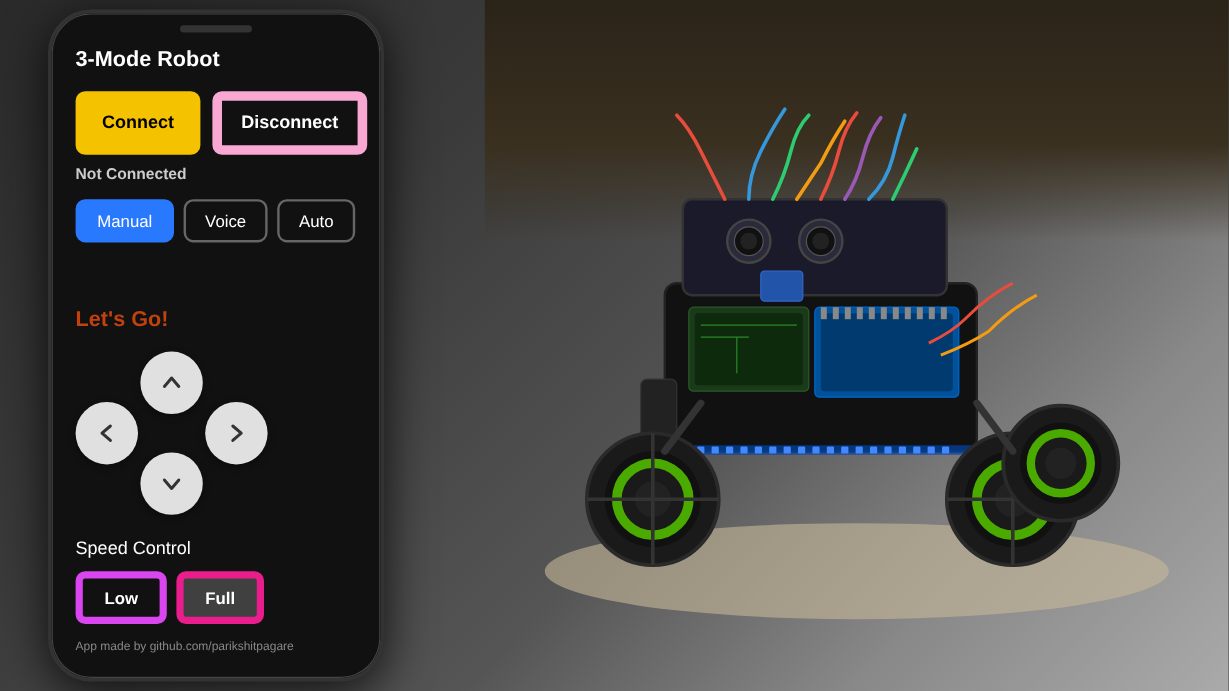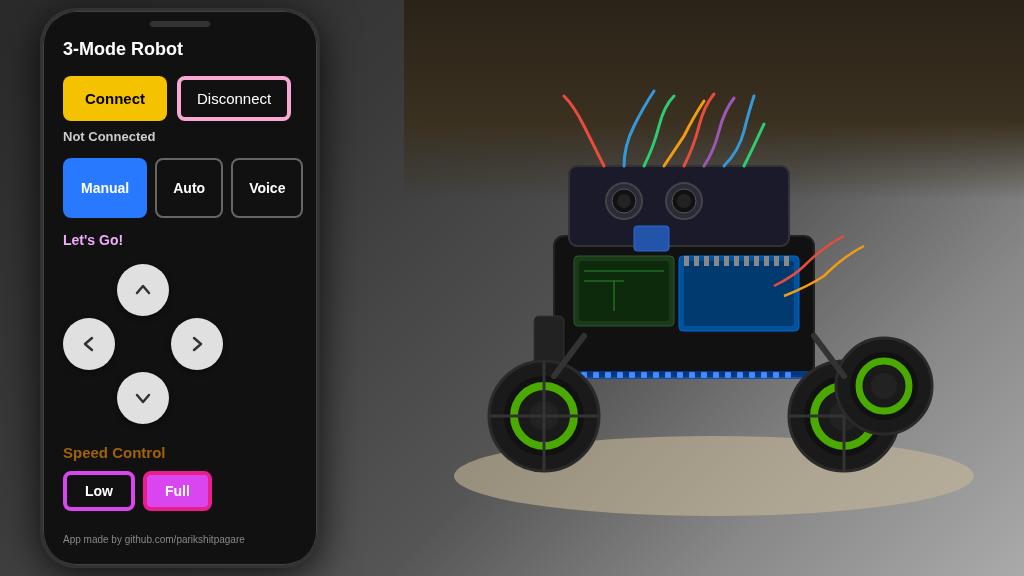--- a/index.html
+++ b/index.html
@@ -93,25 +93,25 @@
       border-radius: 8px;
       padding: 2px 22px;
       font-size: 15px;
       font-weight: bold;
       cursor: pointer;
     }
 
     .btn-disconnect {
       background: transparent;
       color: #fff;
-      border: 4px solid #f9a8d4;
+      border: 8px solid #f9a8d4;
       border-radius: 8px;
       padding: 10px 16px;
       font-size: 15px;
-      font-weight: normal;
+      font-weight: bold;
       cursor: pointer;
     }
 
     .not-connected {
       color: #ccc;
       font-size: 13px;
       margin-bottom: 14px;
       font-weight: bold;
     }
 
@@ -119,37 +119,38 @@
       display: flex;
       gap: 8px;
       margin-bottom: 14px;
     }
 
     .btn-mode {
       background: transparent;
       color: #fff;
       border: 2px solid #666;
       border-radius: 8px;
-      padding: 20px 16px;
+      padding: 8px 16px;
       font-size: 14px;
-      font-weight: 700;
+      font-weight: 400;
       cursor: pointer;
     }
 
     .btn-mode.active {
       background: #2979ff;
       border-color: #2979ff;
       color: #fff;
     }
 
     .lets-go {
-      color: #f0abfc;
-      font-size: 14px;
+      color: #c2410c;
+      font-size: 18px;
       font-weight: bold;
       margin-bottom: 16px;
+      margin-top: 40px;
     }
 
     
     .dpad {
       position: relative;
       width: 160px;
       height: 160px;
       margin-bottom: 20px;
     }
 
@@ -187,45 +188,45 @@
       transform: translateY(-50%);
     }
 
     .dpad-right {
       right: 0;
       top: 50%;
       transform: translateY(-50%);
     }
 
     .speed-label {
-      color: #a16207;
+      color: #ffffff;
       font-size: 15px;
-      font-weight: bold;
+      font-weight: normal;
       margin-bottom: 10px;
     }
 
     .speed-row {
       display: flex;
       gap: 8px;
       margin-bottom: 14px;
     }
 
     .btn-speed {
       background: transparent;
       color: #fff;
-      border: 4px solid #d946ef;
+      border: 6px solid #d946ef;
       border-radius: 8px;
       padding: 8px 18px;
       font-size: 14px;
       font-weight: 600;
       cursor: pointer;
     }
 
     .btn-speed.active {
-      background: #d946ef;
+      background: #404040;
       border-color: #e91e8c;
       color: #fff;
     }
 
     .footer-text {
       color: #888;
       font-size: 10px;
       text-align: center;
       margin-top: auto;
     }
@@ -363,22 +364,22 @@
 
     <div class="connect-row">
       <button class="btn-connect">Connect</button>
       <button class="btn-disconnect">Disconnect</button>
     </div>
 
     <div class="not-connected">Not Connected</div>
 
     <div class="mode-row">
       <button class="btn-mode active">Manual</button>
+      <button class="btn-mode">Voice</button>
       <button class="btn-mode">Auto</button>
-      <button class="btn-mode">Voice</button>
     </div>
 
     <div class="lets-go">Let's Go!</div>
 
     <div class="dpad">
       <button class="dpad-btn dpad-up">
         <svg width="22" height="22" viewBox="0 0 22 22">
             <polyline points="5,14 11,7 17,14" stroke="#333" stroke-width="2.5" fill="none" stroke-linecap="round" stroke-linejoin="round"></polyline>
           </svg>
       </button>

